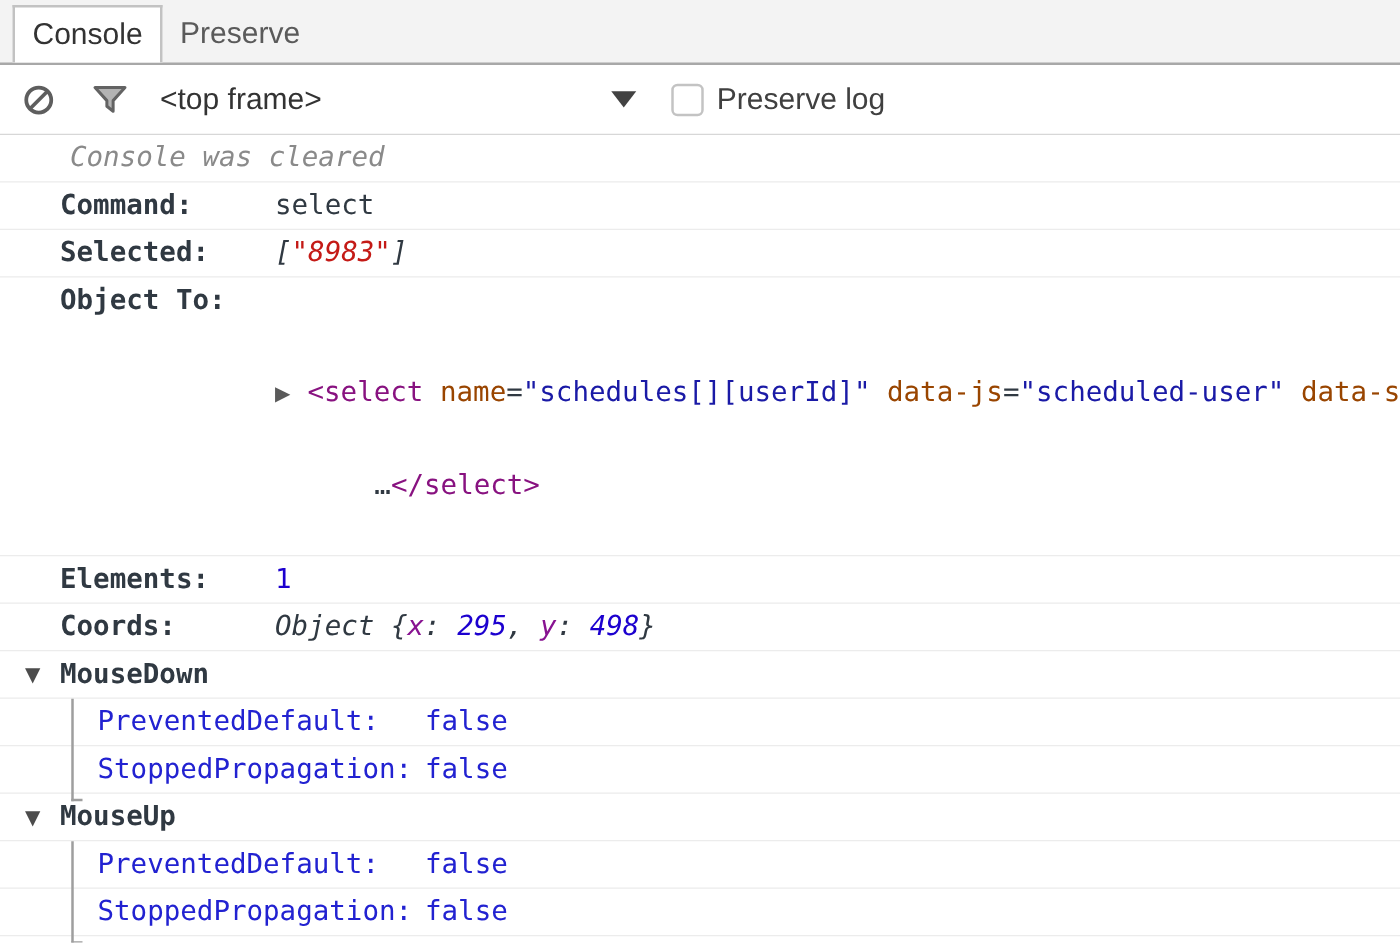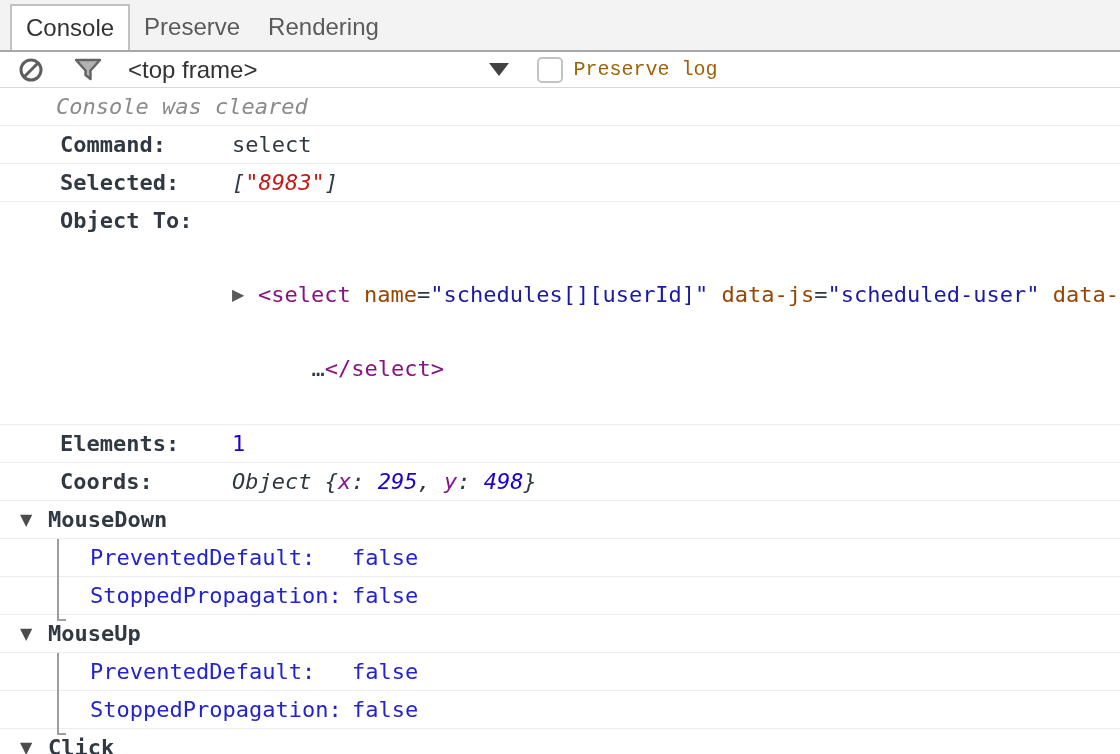--- a/index.html
+++ b/index.html
@@ -20,49 +20,49 @@
   }
   .tab{
     display:flex;align-items:center;padding:0 14px;font-size:24px;
     color:#5a5a5a;cursor:default;margin-top:4px;
   }
   .tab.active{
     background:#fff;border:2px solid #c2c2c2;border-bottom:none;color:#333;
   }
   
   .toolbar{
-    height:36px;background:#fff;border-bottom:1px solid #d7d7d7;
+    height:56px;background:#fff;border-bottom:1px solid #d7d7d7;
     display:flex;align-items:center;
   }
   .tool-icon{display:inline-flex;align-items:center;justify-content:center;}
   .icon-clear{margin-left:18px;}
   .icon-funnel{margin-left:30px;}
   .frame-select{display:flex;align-items:center;margin-left:26px;}
   .frame-select .frame-label{font-size:24px;color:#333;}
   .dd-arrow{
     width:0;height:0;margin-left:232px;
     border-left:10px solid transparent;border-right:10px solid transparent;
     border-top:13px solid #424242;
   }
   .checkbox{
     width:26px;height:26px;background:#fff;border:2px solid #c3c3c3;
     border-radius:5px;margin-left:28px;flex:0 0 auto;
   }
-  .cb-label{font-size:20px;color:#a16207;margin-left:10px;font-family:Liberation Mono, monospace;}
+  .cb-label{font-size:24px;color:#404040;margin-left:10px;}
   
   .console{
     font-family:"DejaVu Sans Mono","Liberation Mono",monospace;
     font-size:22px;color:var(--dark);
   }
   .row{
     min-height:38px;line-height:37px;border-bottom:1px solid #ececec;
     display:flex;align-items:flex-start;white-space:pre;
   }
   .row.kv{padding-left:48px;}
-  .row .label{width:172px;font-weight:bold;flex:0 0 auto;margin-left:12px;}
+  .row .label{width:172px;font-weight:bold;flex:0 0 auto;}
   .cleared{padding-left:56px;color:var(--muted);font-style:italic;}
   .it{font-style:italic;}
   .tok-dark{color:var(--dark);}
   .tok-red{color:var(--red);}
   .tok-tag{color:var(--tag);}
   .tok-attr{color:var(--attr);}
   .tok-val{color:var(--attrval);}
   .tok-prop{color:var(--prop);}
   .tok-num{color:var(--num);}
   .applied-val{line-height:37px;}
@@ -93,23 +93,20 @@
 </style>
 </head>
 <body>
 
 <div class="tabbar">
   <div class="tab active">
     <span>Console</span>
   </div>
   <div class="tab">
     <span>Preserve</span>
-  </div>
-  <div class="tab">
-    <span>Rendering</span>
   </div>
 </div>
 
 <div class="toolbar">
   <span class="tool-icon icon-clear">
     <svg width="26" height="26" viewBox="0 0 26 26">
       <circle cx="13" cy="13" r="10" fill="none" stroke="#5e5e5e" stroke-width="3"></circle>
       <line x1="6" y1="20" x2="20" y2="6" stroke="#5e5e5e" stroke-width="3"></line>
     </svg>
   </span>

